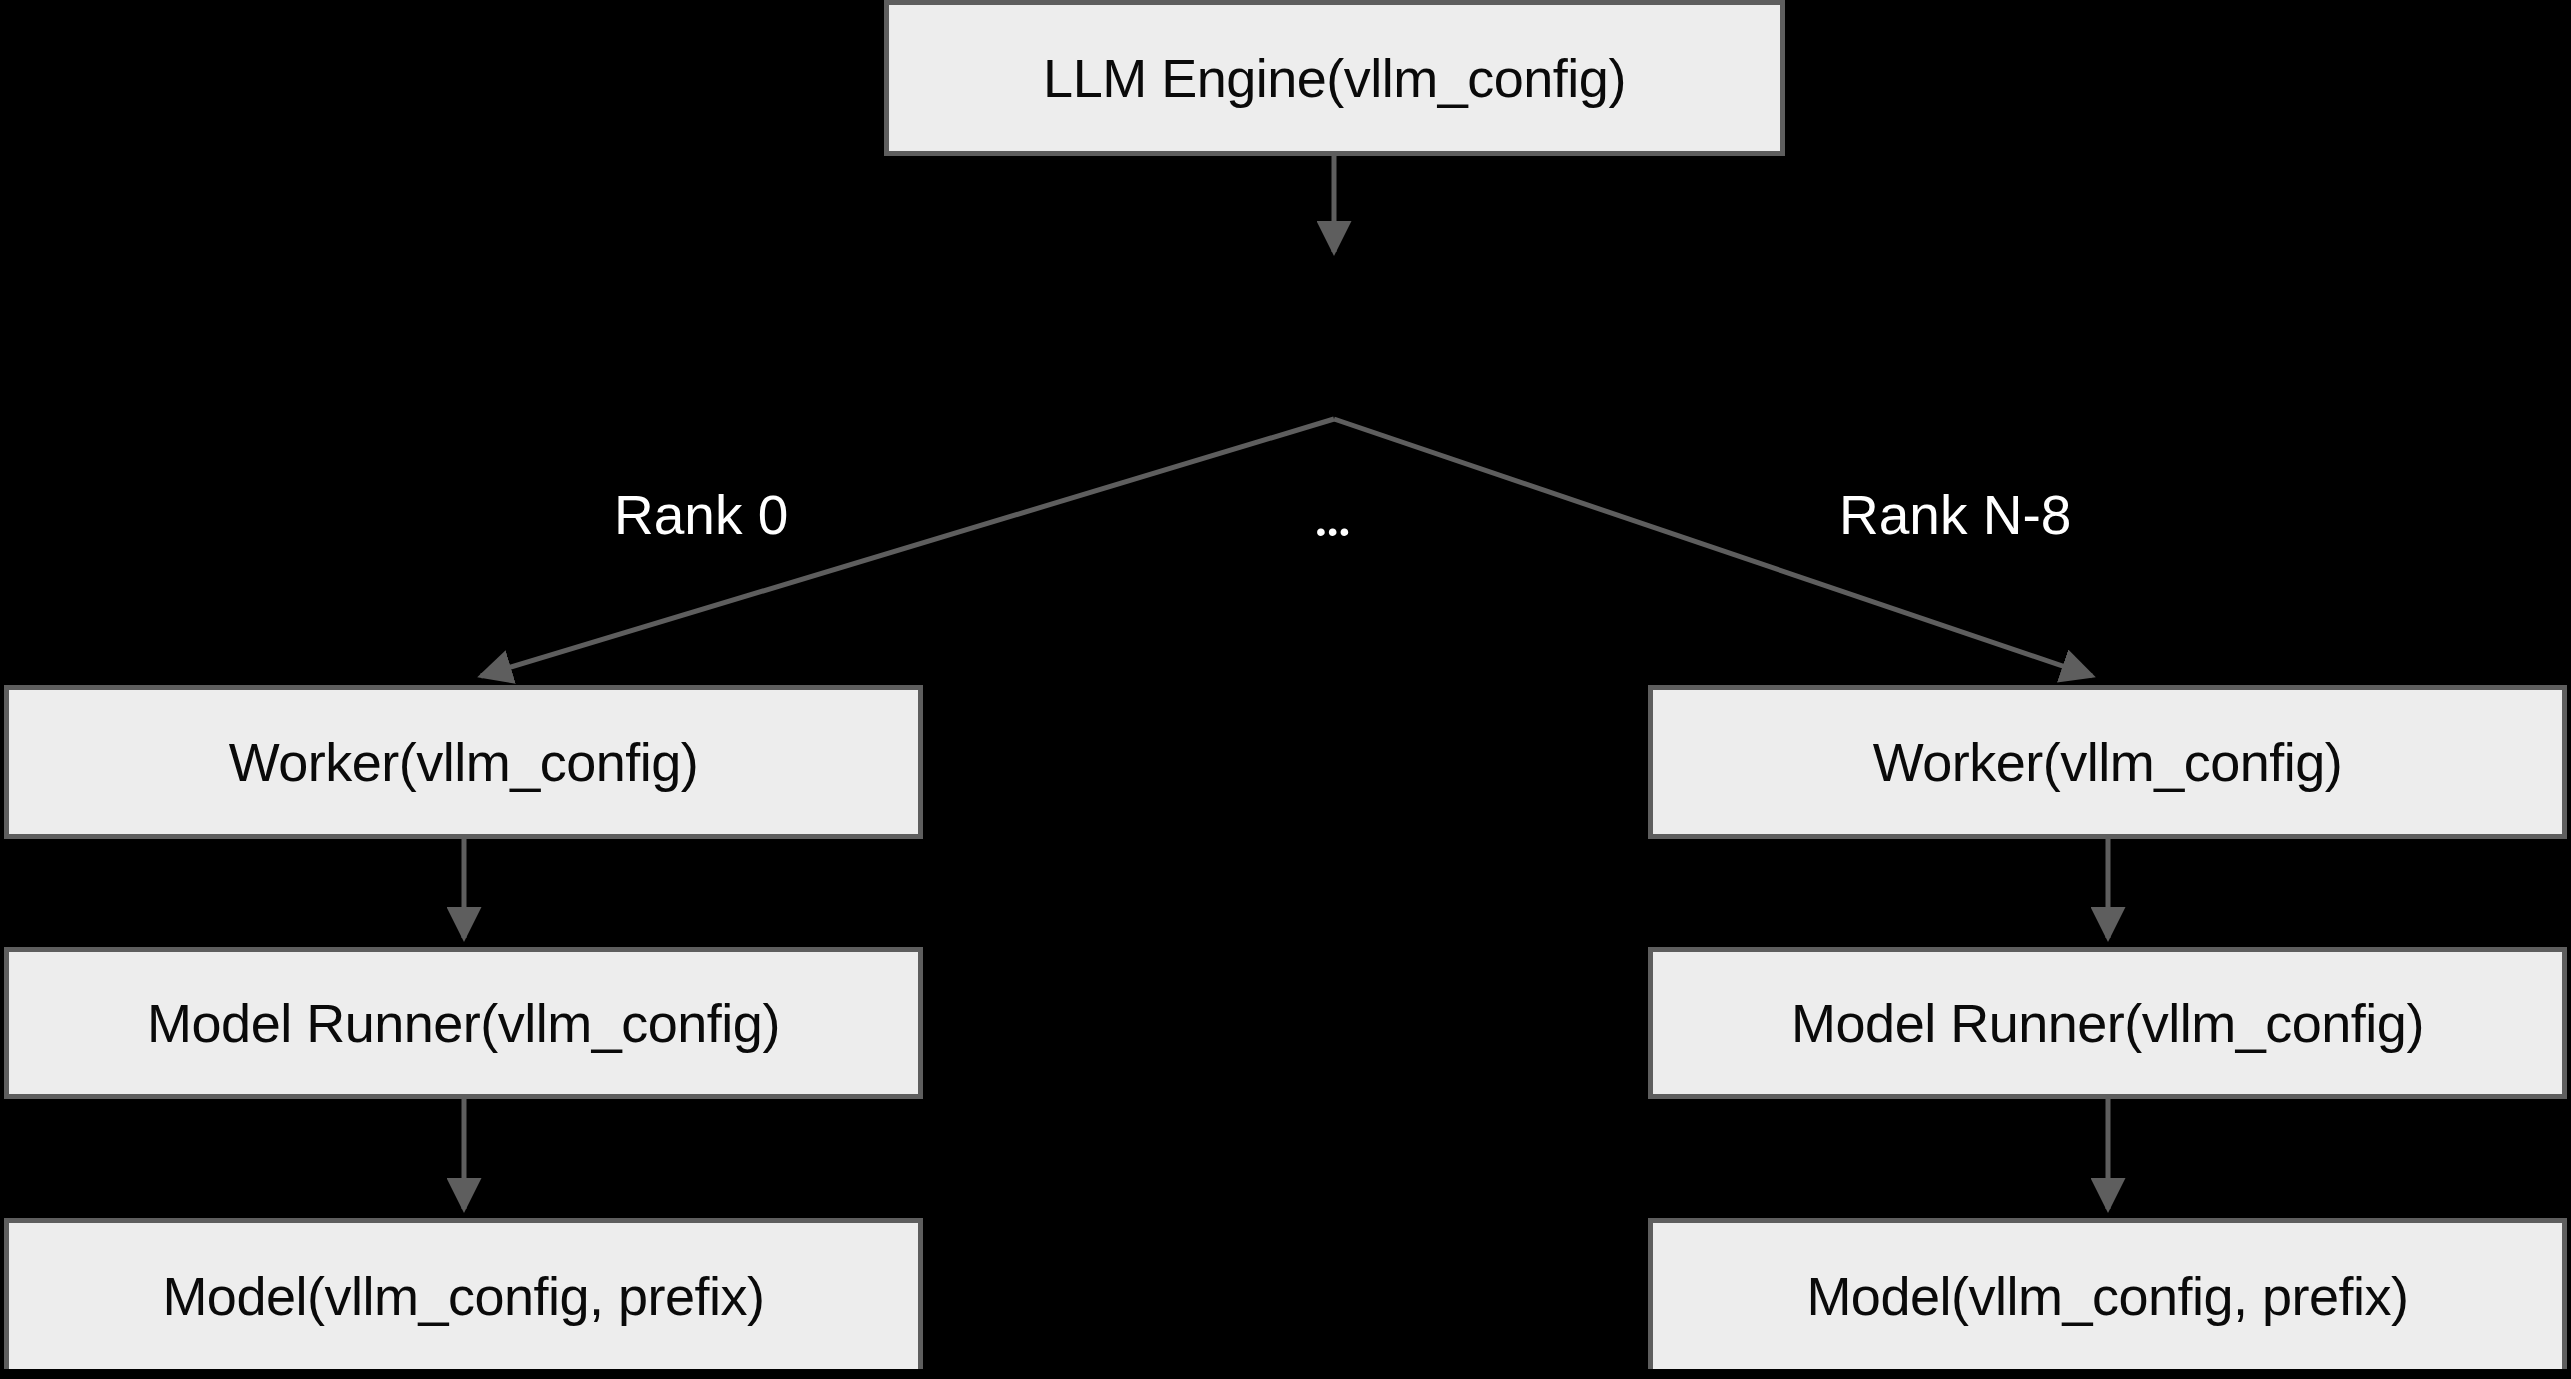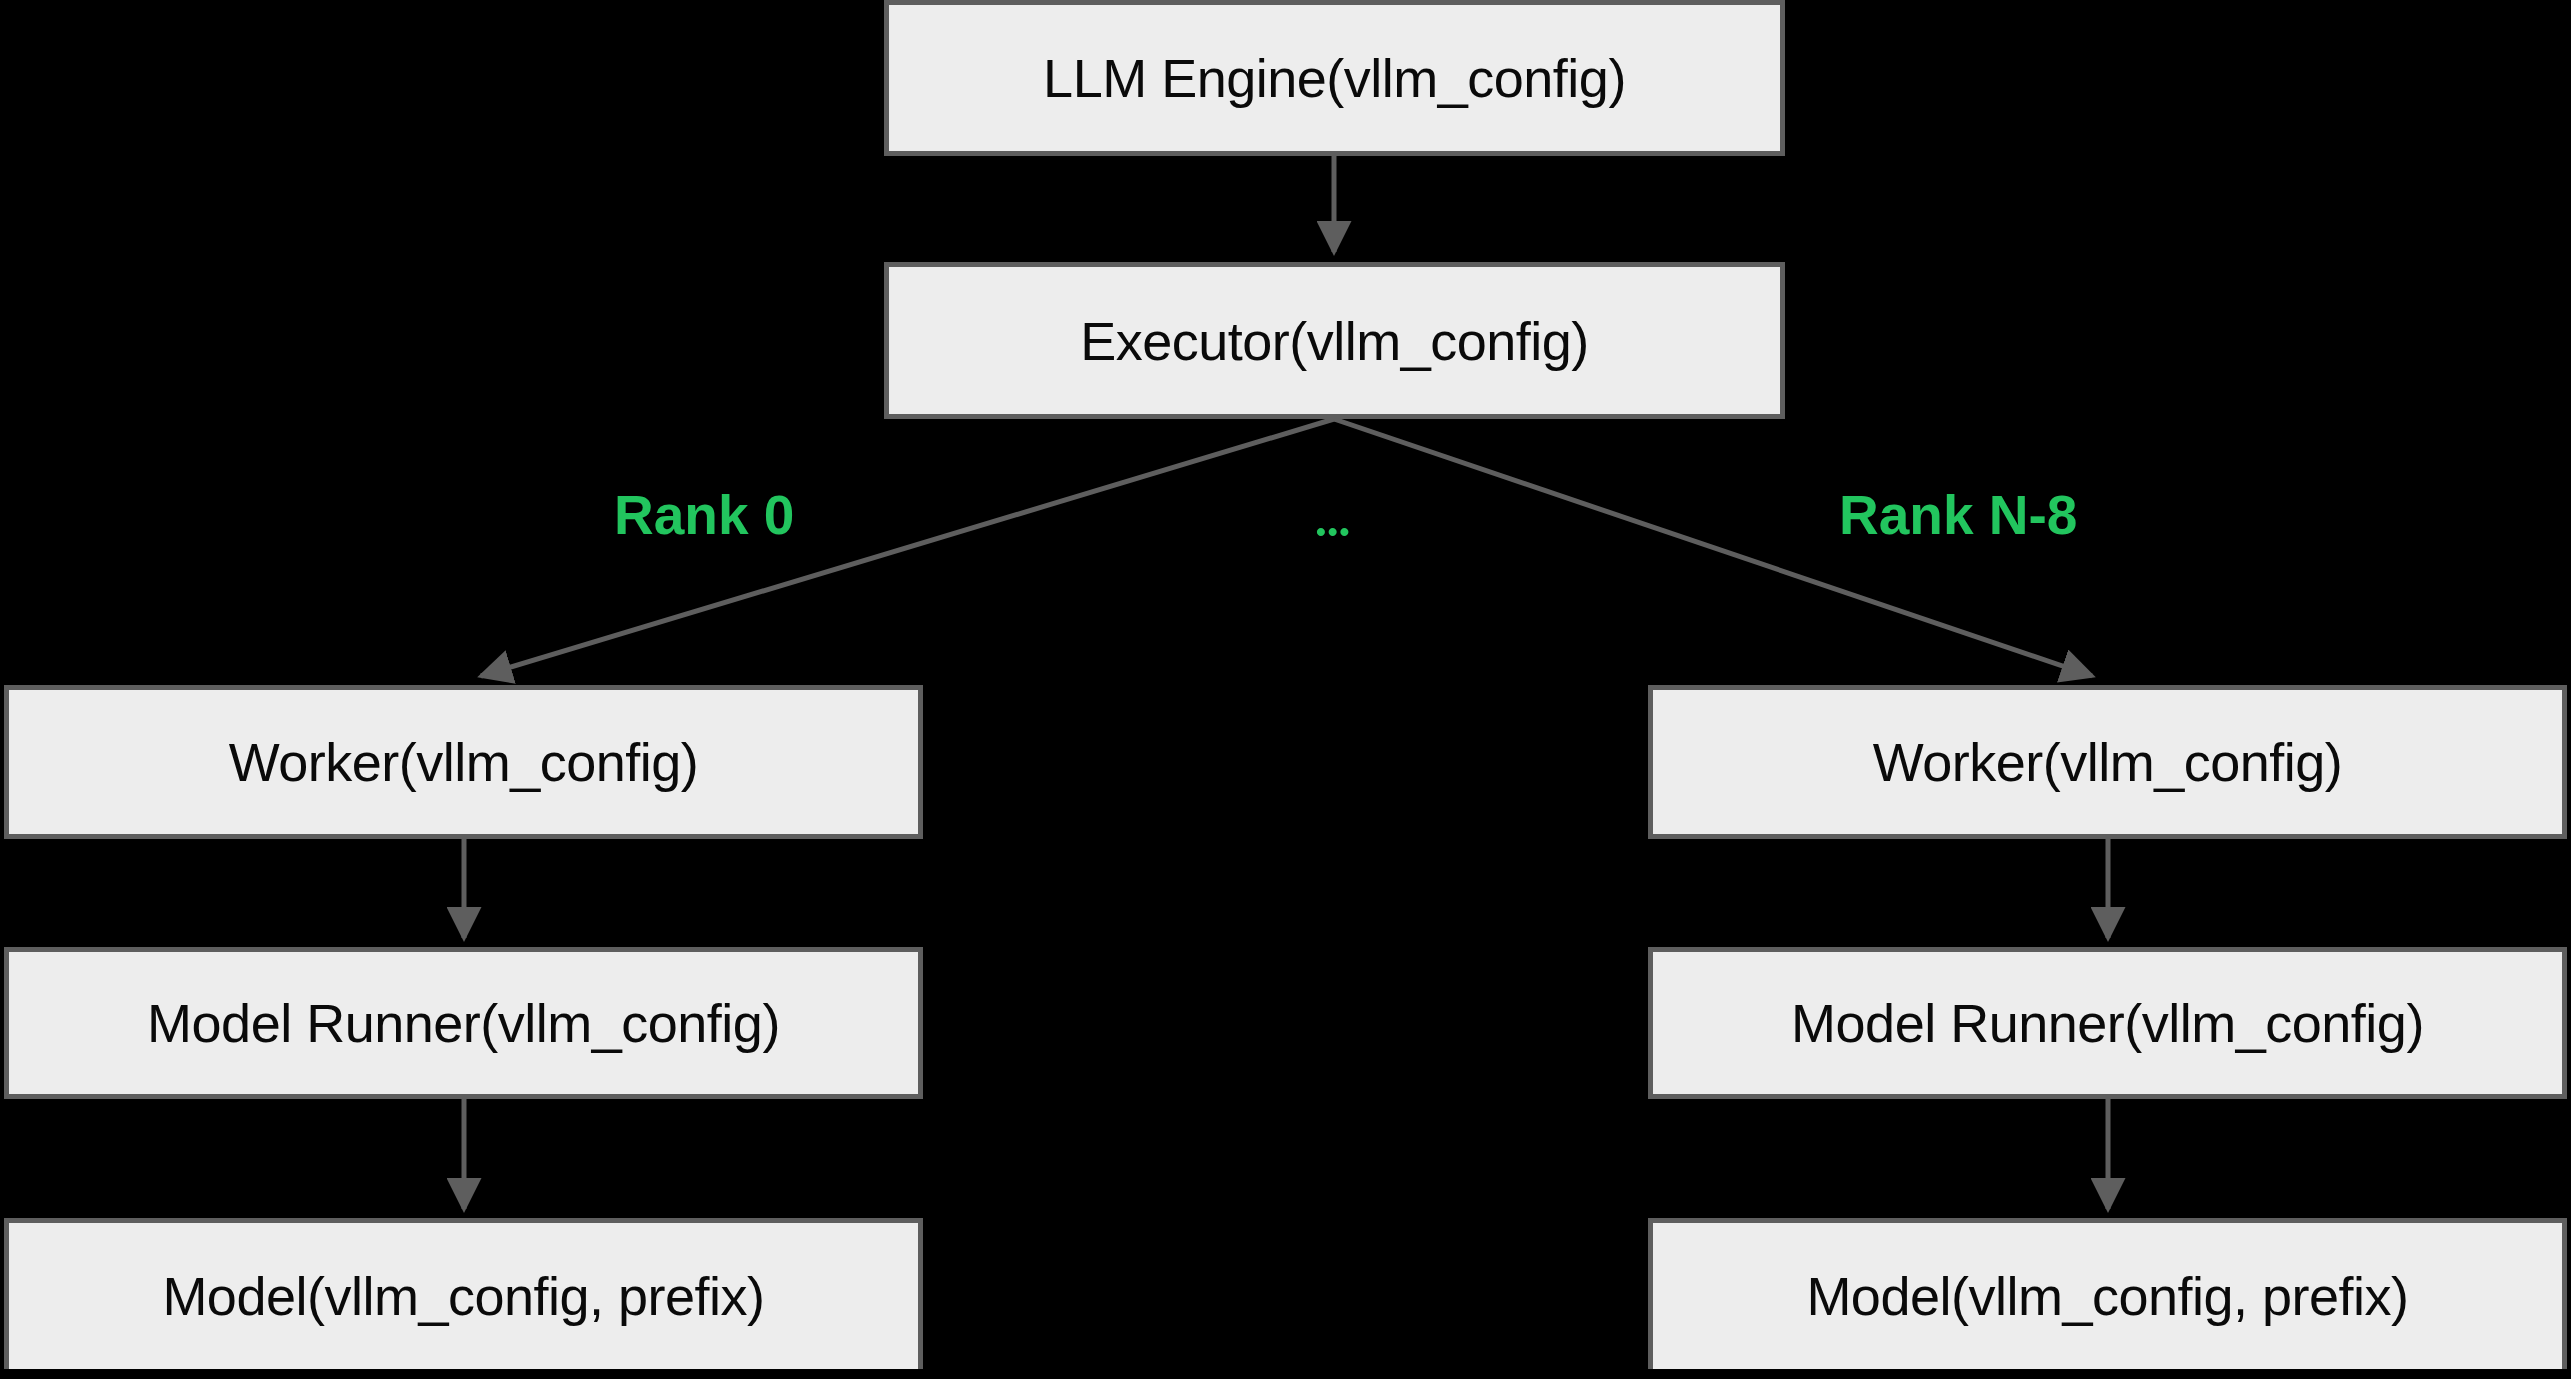--- a/index.html
+++ b/index.html
@@ -29,24 +29,24 @@
     color: #0a0a0a;
     font-family: "Liberation Sans", sans-serif;
     font-size: 54px;
     font-weight: 400;
     letter-spacing: -0.5px;
     white-space: nowrap;
     line-height: 1;
   }
   .edge-label {
     position: absolute;
-    color: #22c55e;
+    color: #ffffff;
     font-family: "Liberation Sans", sans-serif;
     font-size: 55px;
-    font-weight: 700;
+    font-weight: 400;
     white-space: nowrap;
     line-height: 1;
   }
   .edge-label.ellipsis {
     font-size: 28px;
     letter-spacing: 2px;
   }
   svg#edges {
     position: absolute;
     left: 0;
@@ -93,21 +93,20 @@
 
     <line x1="464" y1="839" x2="464" y2="938" stroke="#5e5e5e" stroke-width="5" marker-end="url(#arrowhead)"></line>
     <line x1="464" y1="1099" x2="464" y2="1209" stroke="#5e5e5e" stroke-width="5" marker-end="url(#arrowhead)"></line>
 
     <line x1="2108" y1="839" x2="2108" y2="938" stroke="#5e5e5e" stroke-width="5" marker-end="url(#arrowhead)"></line>
     <line x1="2108" y1="1099" x2="2108" y2="1209" stroke="#5e5e5e" stroke-width="5" marker-end="url(#arrowhead)"></line>
   </svg>
 
   <div class="node" id="node-llm-engine">LLM Engine(vllm_config)</div>
 
-  <div class="node" id="node-executor">Executor(vllm_config)</div>
 
   <div class="node" id="node-worker-0">Worker(vllm_config)</div>
 
   <div class="node" id="node-model-runner-0">Model Runner(vllm_config)</div>
 
   <div class="node" id="node-model-0">Model(vllm_config, prefix)</div>
 
   <div class="node" id="node-worker-n">Worker(vllm_config)</div>
 
   <div class="node" id="node-model-runner-n">Model Runner(vllm_config)</div>

